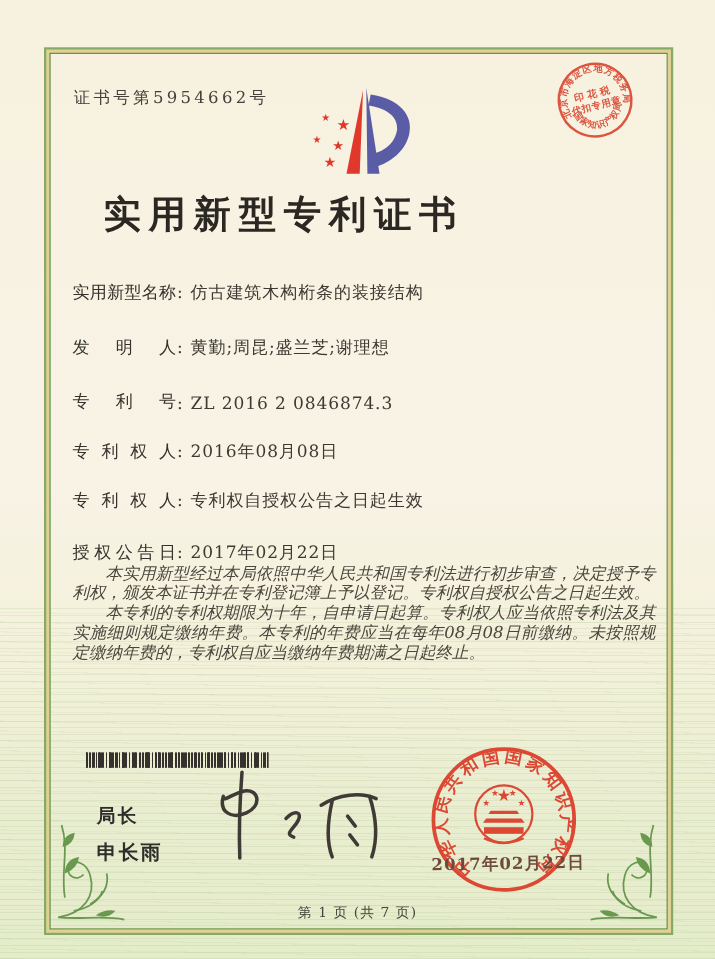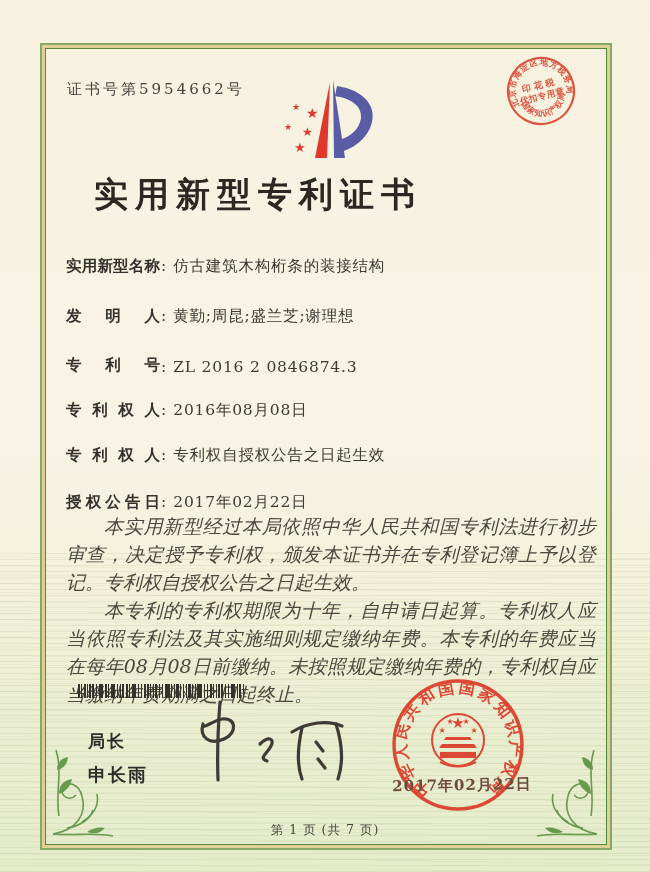--- a/index.html
+++ b/index.html
@@ -22,26 +22,26 @@
     border:1.5px solid #55883f;
     box-shadow:0 0 0 3px #ded193, 0 0 0 5px #86a968;
     background:transparent;
   }
   .cert-no{position:absolute;left:67px;top:80px;z-index:2;font-size:15px;letter-spacing:3px;color:#44403a;}
   .logo{position:absolute;left:268px;top:74px;z-index:2;}
   .title{position:absolute;left:0;top:172px;width:516px;z-index:2;text-align:center;
     font-size:34px;font-weight:700;letter-spacing:7px;color:#2b2722;margin:0;}
   .fields{position:absolute;left:66px;top:0;z-index:2;width:520px;}
   .field-row{position:absolute;left:0;white-space:nowrap;font-size:15.5px;color:#3c3a33;}
-  .field-label{display:inline-block;width:94px;text-align:justify;text-align-last:justify;color:#33312c;vertical-align:bottom;font-weight:bold;}
+  .field-label{display:inline-block;width:94px;text-align:justify;text-align-last:justify;color:#33312c;vertical-align:bottom;}
   .field-colon{margin:0 7px 0 1px;}
   .field-value{letter-spacing:0.8px;}
   .row0{top:256px}.row1{top:306px}.row2{top:355px}.row3{top:400px}.row4{top:445px}.row5{top:492px}
   .bodytext{position:absolute;left:66px;top:512px;width:530px;z-index:2;
-    font-size:19px;line-height:28px;color:#4a473e;font-style:italic;}
+    font-size:15px;line-height:18px;color:#4a473e;font-style:italic;}
   .bodytext p{margin:0;text-indent:2em;text-align:justify;}
   .barcode{position:absolute;left:78px;top:684px;width:166px;height:14px;z-index:2;
     background-image:
       repeating-linear-gradient(90deg,#35312c 0 1.5px,transparent 1.5px 3px),
       repeating-linear-gradient(90deg,#35312c 0 1px,transparent 1px 7px),
       repeating-linear-gradient(90deg,#35312c 0 2px,transparent 2px 11px);
   }
   .director-title{position:absolute;left:88px;top:730px;z-index:2;font-size:17px;font-weight:700;color:#2f2d2a;letter-spacing:2px;}
   .director-name{position:absolute;left:88px;top:763px;z-index:2;font-size:18px;font-weight:600;color:#2f2d2a;letter-spacing:2px;}
   .signature{position:absolute;left:190px;top:692px;z-index:2;}

